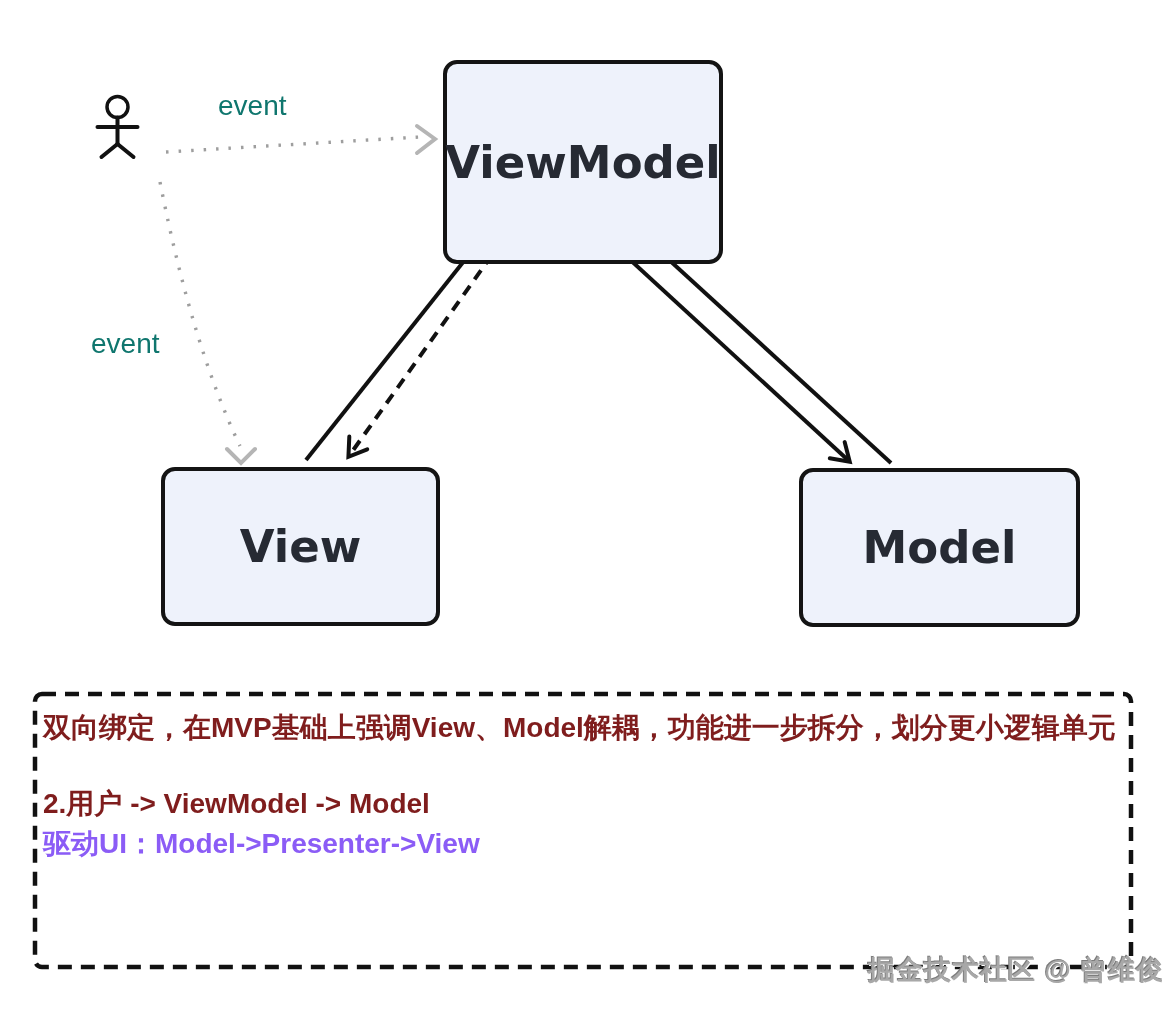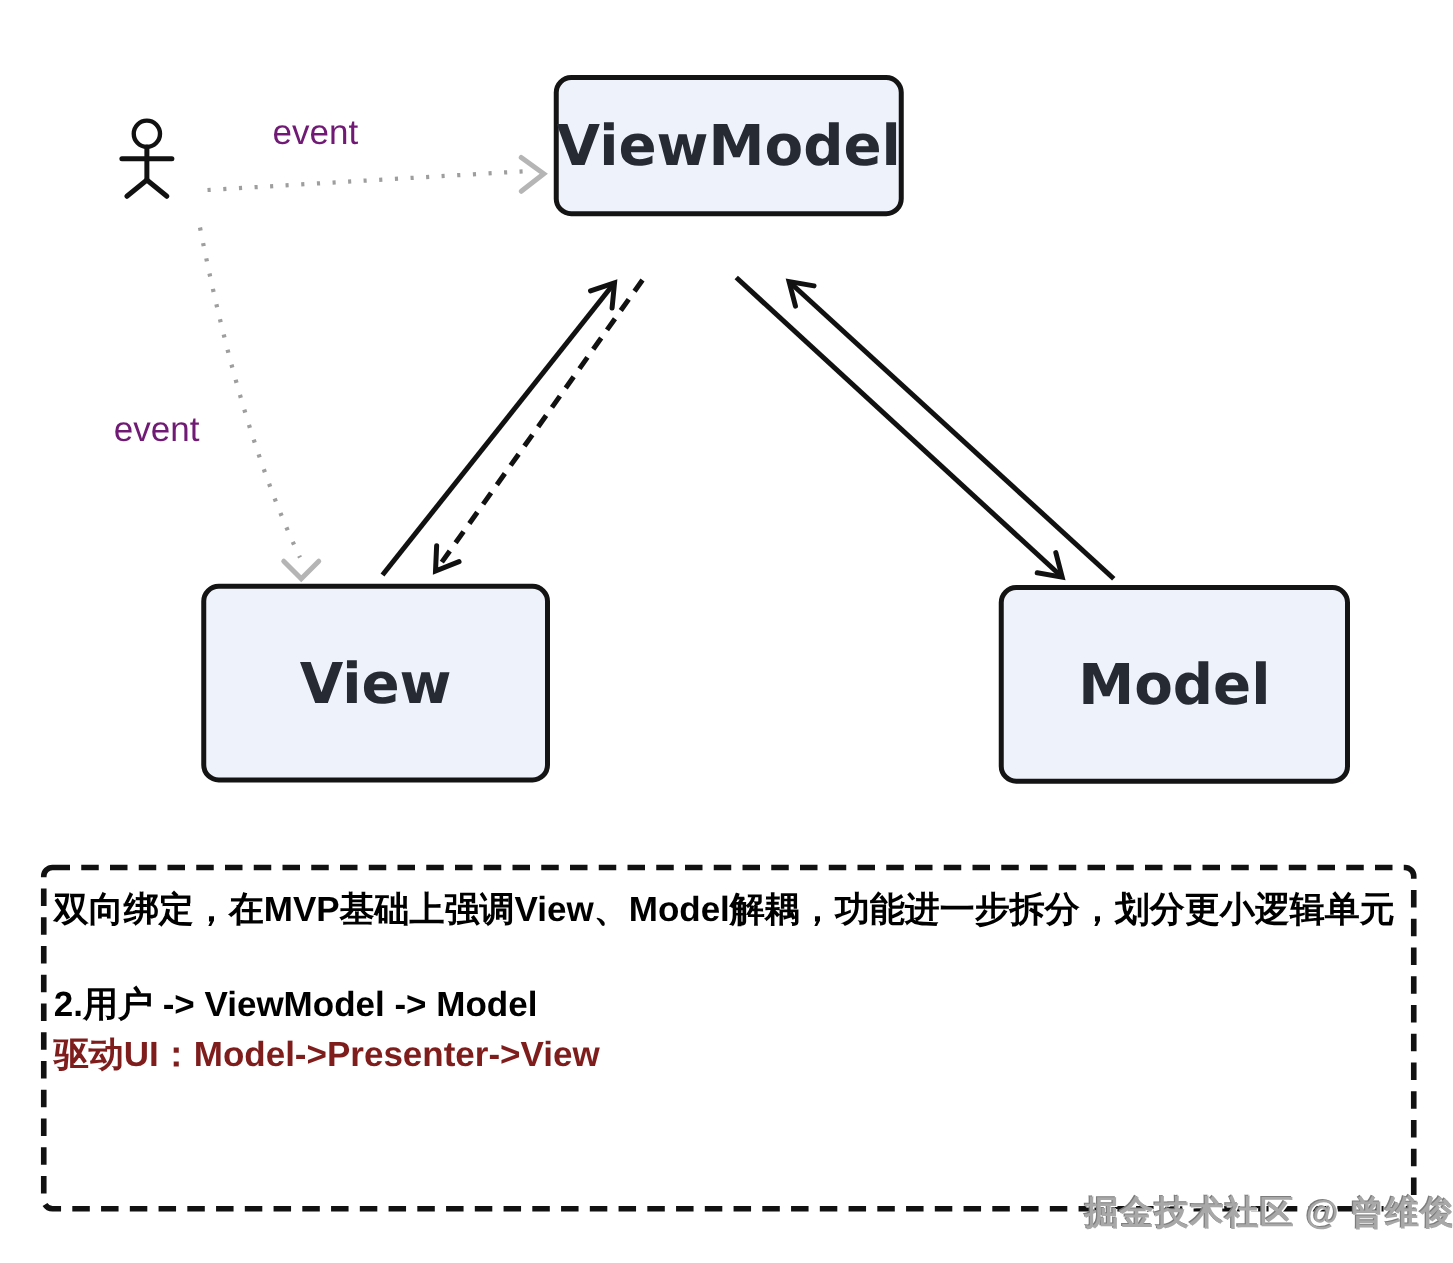--- a/index.html
+++ b/index.html
@@ -30,52 +30,52 @@
     border-radius: 14px;
     display: flex;
     align-items: center;
     justify-content: center;
     font-family: "DejaVu Sans", sans-serif;
     font-weight: 700;
     font-size: 45px;
     color: #262a33;
     letter-spacing: 0px;
   }
-  .node-viewmodel { left: 443px; top: 60px;  width: 280px; height: 113px; }
+  .node-viewmodel { left: 443px; top: 60px;  width: 280px; height: 204px; }
   .node-view      { left: 161px; top: 467px; width: 279px; height: 159px; }
   .node-model     { left: 799px; top: 468px; width: 281px; height: 159px; }
 
   .event-label {
     position: absolute;
     font-size: 28px;
-    color: #701a75;
+    color: #0f766e;
     font-family: "Liberation Sans", sans-serif;
   }
   .event-label-1 { left: 218px; top: 90px; }
   .event-label-2 { left: 91px;  top: 328px; }
 
   .notes {
     position: absolute;
     left: 34px;
     top: 694px;
     width: 1097px;
     height: 273px;
     box-sizing: border-box;
     padding: 14px 0 0 9px;
   }
   .notes p {
     margin: 0;
     font-size: 28px;
     font-weight: 700;
     line-height: 40px;
-    color: #000000;
+    color: #7f1d1d;
     white-space: nowrap;
   }
   .notes p.spacer { height: 36px; }
-  .notes p.red { color: #7f1d1d; }
+  .notes p.red { color: #8b5cf6; }
 
   .watermark {
     position: absolute;
     left: 868px;
     top: 952px;
     font-size: 27px;
     font-weight: 700;
     color: #a8a8a8;
     text-shadow: -1px -1px 0 #7d7d7d, 1px 1px 0 #ffffff;
     white-space: nowrap;

